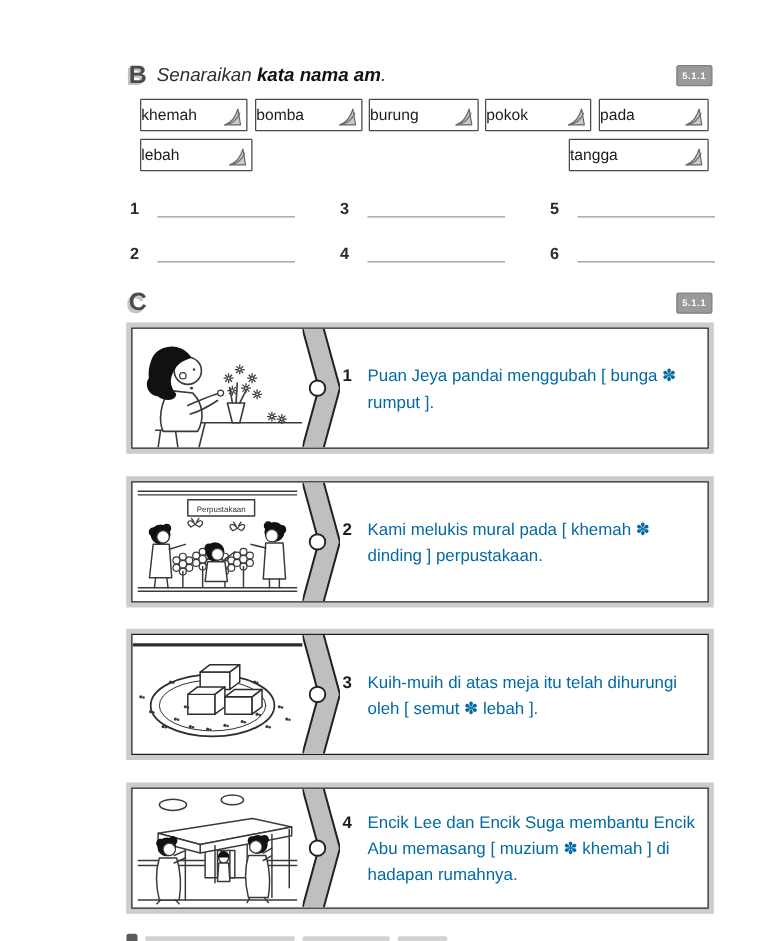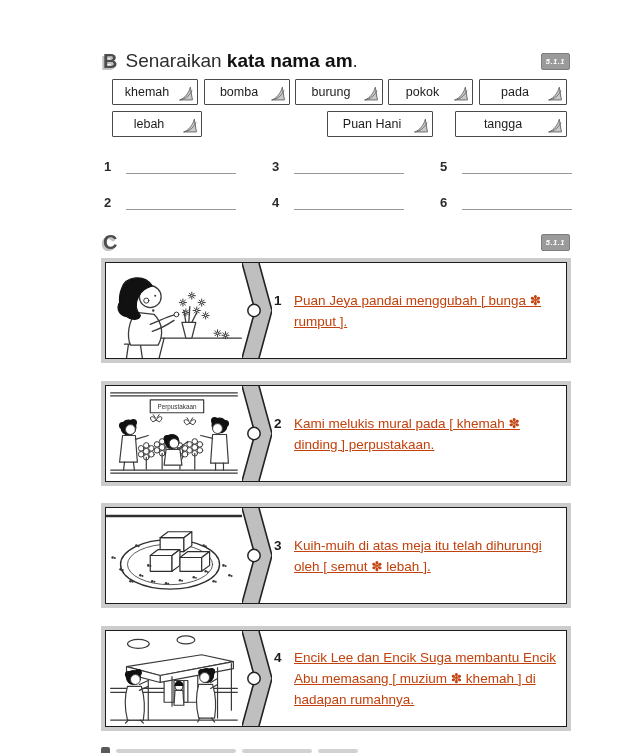--- a/index.html
+++ b/index.html
@@ -3,46 +3,46 @@
 <meta charset="utf-8">
 <style>
   html,body{margin:0;padding:0;background:#fff;}
   .page{position:relative;width:625px;height:753px;background:#fff;overflow:hidden;
         font-family:"Liberation Sans",sans-serif;color:#222;}
 
   
   .sec-header{position:absolute;left:103px;width:467px;display:flex;align-items:center;}
   .sec-letter{font-size:20px;font-weight:800;color:#4c4c4c;letter-spacing:-1px;
               text-shadow:-2px 2px 0 #c2c2c2;margin-right:9px;line-height:1;}
-  .sec-title{font-size:19px;color:#2e2e2e;}
+  .sec-title{font-size:15px;color:#2e2e2e;font-style:italic;}
   .sec-title b{color:#111;}
   .badge{margin-left:auto;background:#9a9a9a;border:1px solid #7e7e7e;border-radius:2px;
-         color:#fff;font-size:7.5px;font-weight:bold;padding:3px 4px;letter-spacing:.5px;font-style:italic;}
+         color:#fff;font-size:7.5px;font-weight:bold;padding:3px 4px;letter-spacing:.5px;}
 
   
   .wcard{position:absolute;height:24px;background:#fff;border:1.2px solid #4a4a4a;
-         border-radius:1px;display:flex;align-items:center;justify-content:center;}
+         border-radius:1px;display:flex;align-items:center;justify-content:flex-start;}
   .wcard .wtxt{font-size:12.5px;color:#1c1c1c;padding-right:16px;white-space:nowrap;}
   .curl{position:absolute;right:2px;bottom:1px;}
 
   
   .blank{position:absolute;display:flex;align-items:flex-end;}
   .bnum{font-size:13px;font-weight:bold;color:#2b2b2b;width:14px;}
   .bline{width:110px;height:15px;border-bottom:1.4px solid #979797;margin-left:8px;}
 
   
   .cframe{position:absolute;left:101px;width:470px;background:#cccccc;padding:4px;box-sizing:border-box;}
   .cinner{background:#fff;border:1.6px solid #1c1c1c;height:95px;display:flex;overflow:hidden;}
   .img-panel{width:136px;flex:none;position:relative;}
   .img-panel svg{position:absolute;inset:0;width:100%;height:100%;}
   .divider{width:30px;height:100%;flex:none;display:block;}
   .text-panel{flex:1;display:flex;align-items:center;padding:4px 8px 4px 2px;}
   .text-row{display:flex;align-items:flex-start;}
   .item-num{font-size:13.5px;font-weight:bold;color:#1c1c1c;width:20px;flex:none;line-height:21px;}
-  .item-text{font-size:13.5px;line-height:21px;color:#c2410c;max-width:278px;text-decoration:underline;}
+  .item-text{font-size:13.5px;line-height:21px;color:#0369a1;max-width:278px;}
 
   
   .cutoff{position:absolute;left:101px;top:745px;width:340px;height:8px;overflow:hidden;display:flex;gap:6px;}
   .cutoff .mark{width:9px;height:10px;background:#5a5a5a;border-radius:2px;margin-top:2px;}
   .cutoff .bar{height:4px;background:#d2d2d2;border-radius:2px;margin-top:4px;}
 </style>
 </head>
 <body>
 
 <div class="page">
@@ -109,26 +109,20 @@
   </div>
   <div class="wcard" style="left:479px;top:79px;width:86px">
     <span class="wtxt">pada</span>
     <svg class="curl" width="17" height="18" viewBox="0 0 20 20">
         <use href="#curlicon"></use>
       </svg>
   </div>
 
   <div class="wcard" style="left:112px;top:111px;width:88px">
     <span class="wtxt">lebah</span>
-    <svg class="curl" width="17" height="18" viewBox="0 0 20 20">
-        <use href="#curlicon"></use>
-      </svg>
-  </div>
-  <div class="wcard" style="left:327px;top:111px;width:104px">
-    <span class="wtxt">Puan Hani</span>
     <svg class="curl" width="17" height="18" viewBox="0 0 20 20">
         <use href="#curlicon"></use>
       </svg>
   </div>
   <div class="wcard" style="left:455px;top:111px;width:110px">
     <span class="wtxt">tangga</span>
     <svg class="curl" width="17" height="18" viewBox="0 0 20 20">
         <use href="#curlicon"></use>
       </svg>
   </div>

